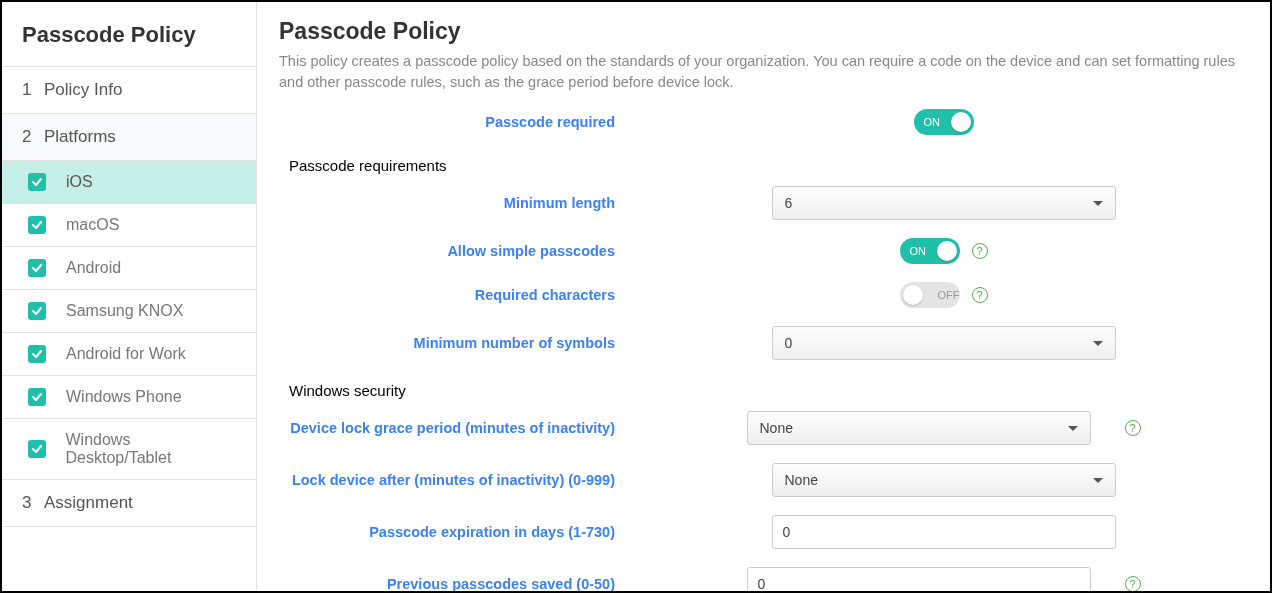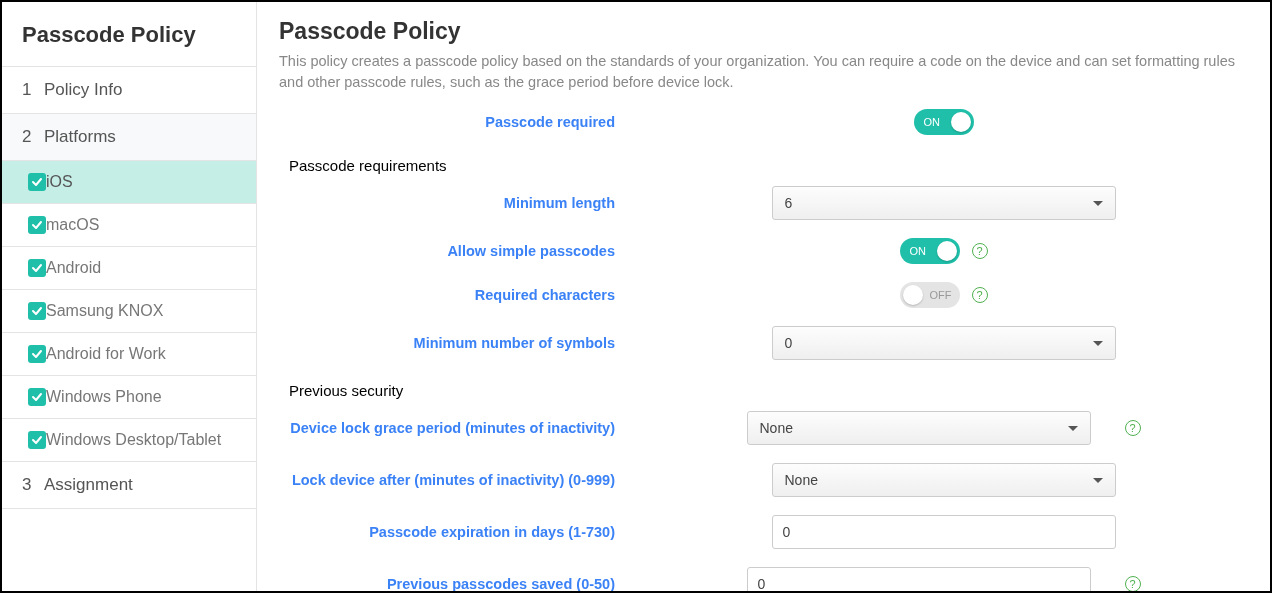--- a/index.html
+++ b/index.html
@@ -41,21 +41,21 @@
     display: flex;
     align-items: center;
     gap: 10px;
   }
   .step .num { width: 12px; }
   .step.active { background: #f7f9fa; }
   .platform-list { display: flex; flex-direction: column; }
   .platform-item {
     display: flex;
     align-items: center;
-    gap: 0;
+    gap: 20px;
     padding: 12px 20px 12px 26px;
     border-bottom: 1px solid #e4e4e4;
     cursor: pointer;
     font-size: 16px;
     color: #777;
     background: #fff;
   }
   .platform-item.selected {
     background: #c5eee6;
     color: #555;
@@ -136,21 +136,21 @@
     box-shadow: 0 1px 2px rgba(0,0,0,0.2);
   }
   .toggle.on .knob { right: 3px; }
   .toggle.off .knob { left: 3px; }
   .toggle .lbl {
     font-size: 11px;
     color: #fff;
     position: absolute;
   }
   .toggle.on .lbl { left: 10px; }
-  .toggle.off .lbl { right: 8px; color: #999; }
+  .toggle.off .lbl { right: 0; color: #999; }
   .help {
     width: 16px;
     height: 16px;
     border: 1.3px solid #4fb04f;
     border-radius: 50%;
     color: #4fb04f;
     font-size: 11px;
     display: flex;
     align-items: center;
     justify-content: center;
@@ -325,21 +325,21 @@
     <div class="form-row">
       <div class="form-label">Minimum number of symbols</div>
       <div class="form-control-area">
         <div class="select">
           <span>0</span>
           <span class="caret"></span>
         </div>
       </div>
     </div>
 
-    <div class="section-header">Previous security</div>
+    <div class="section-header">Windows security</div>
 
     <div class="form-row">
       <div class="form-label">Device lock grace period (minutes of inactivity)</div>
       <div class="form-control-area">
         <div class="select">
           <span>None</span>
           <span class="caret"></span>
         </div>
         <span style="width:10px"></span>
         <span class="help">?</span>

